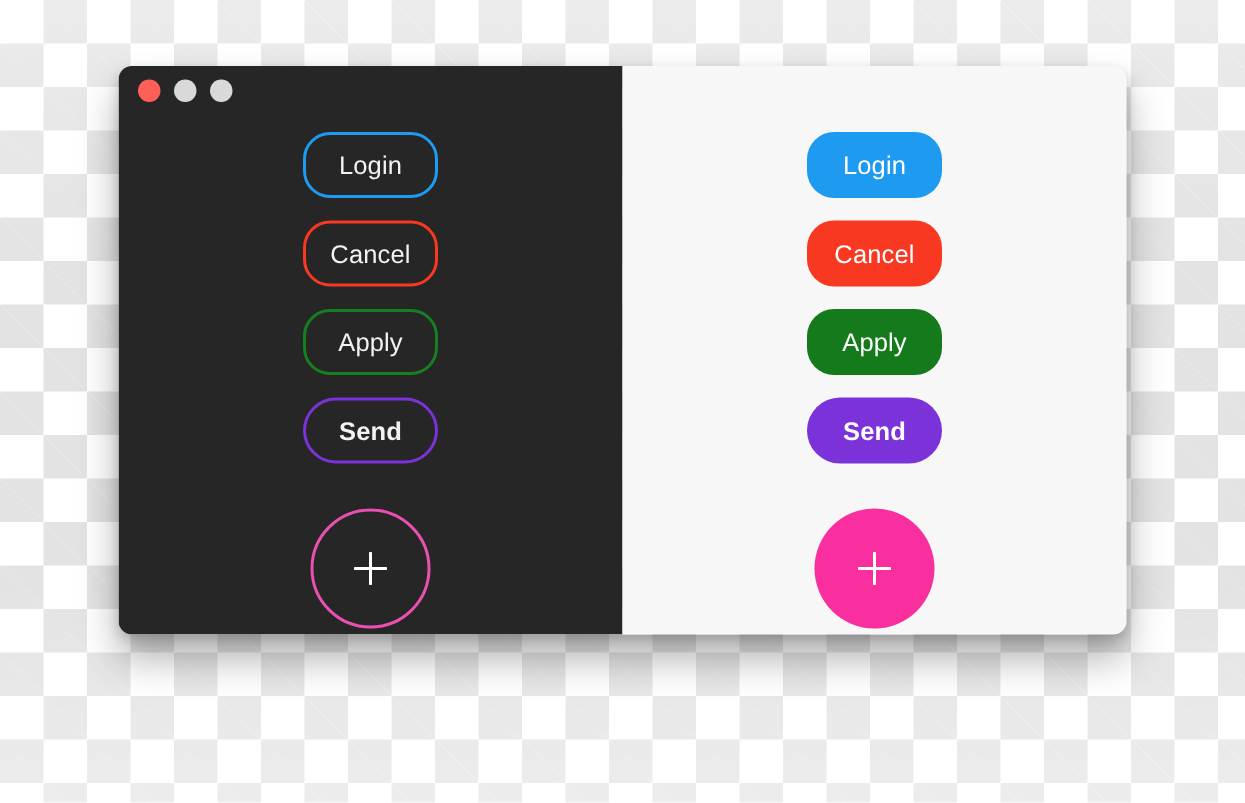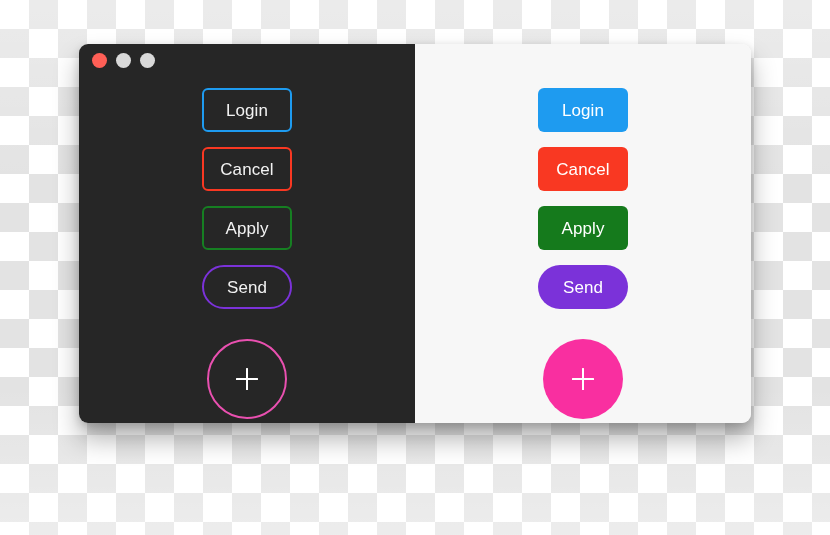--- a/index.html
+++ b/index.html
@@ -94,28 +94,28 @@
   .btn {
     width: 90px;
     height: 44px;
     box-sizing: border-box;
     display: flex;
     align-items: center;
     justify-content: center;
     font-size: 17px;
     line-height: 1;
     letter-spacing: 0.1px;
-    border-radius: 6px;
+    border-radius: 18px;
     cursor: pointer;
     user-select: none;
     background: transparent;
     padding: 0;
     font-family: "Liberation Sans", sans-serif;
   }
-  .btn.pill { border-radius: 999px; }
+  .btn.pill { border-radius: 999px; font-weight: bold; }
 
   
   .btn.outline {
     border-style: solid;
     border-width: 2px;
     color: #f2f2f2;
   }
   
   .btn.filled {
     border: none;

